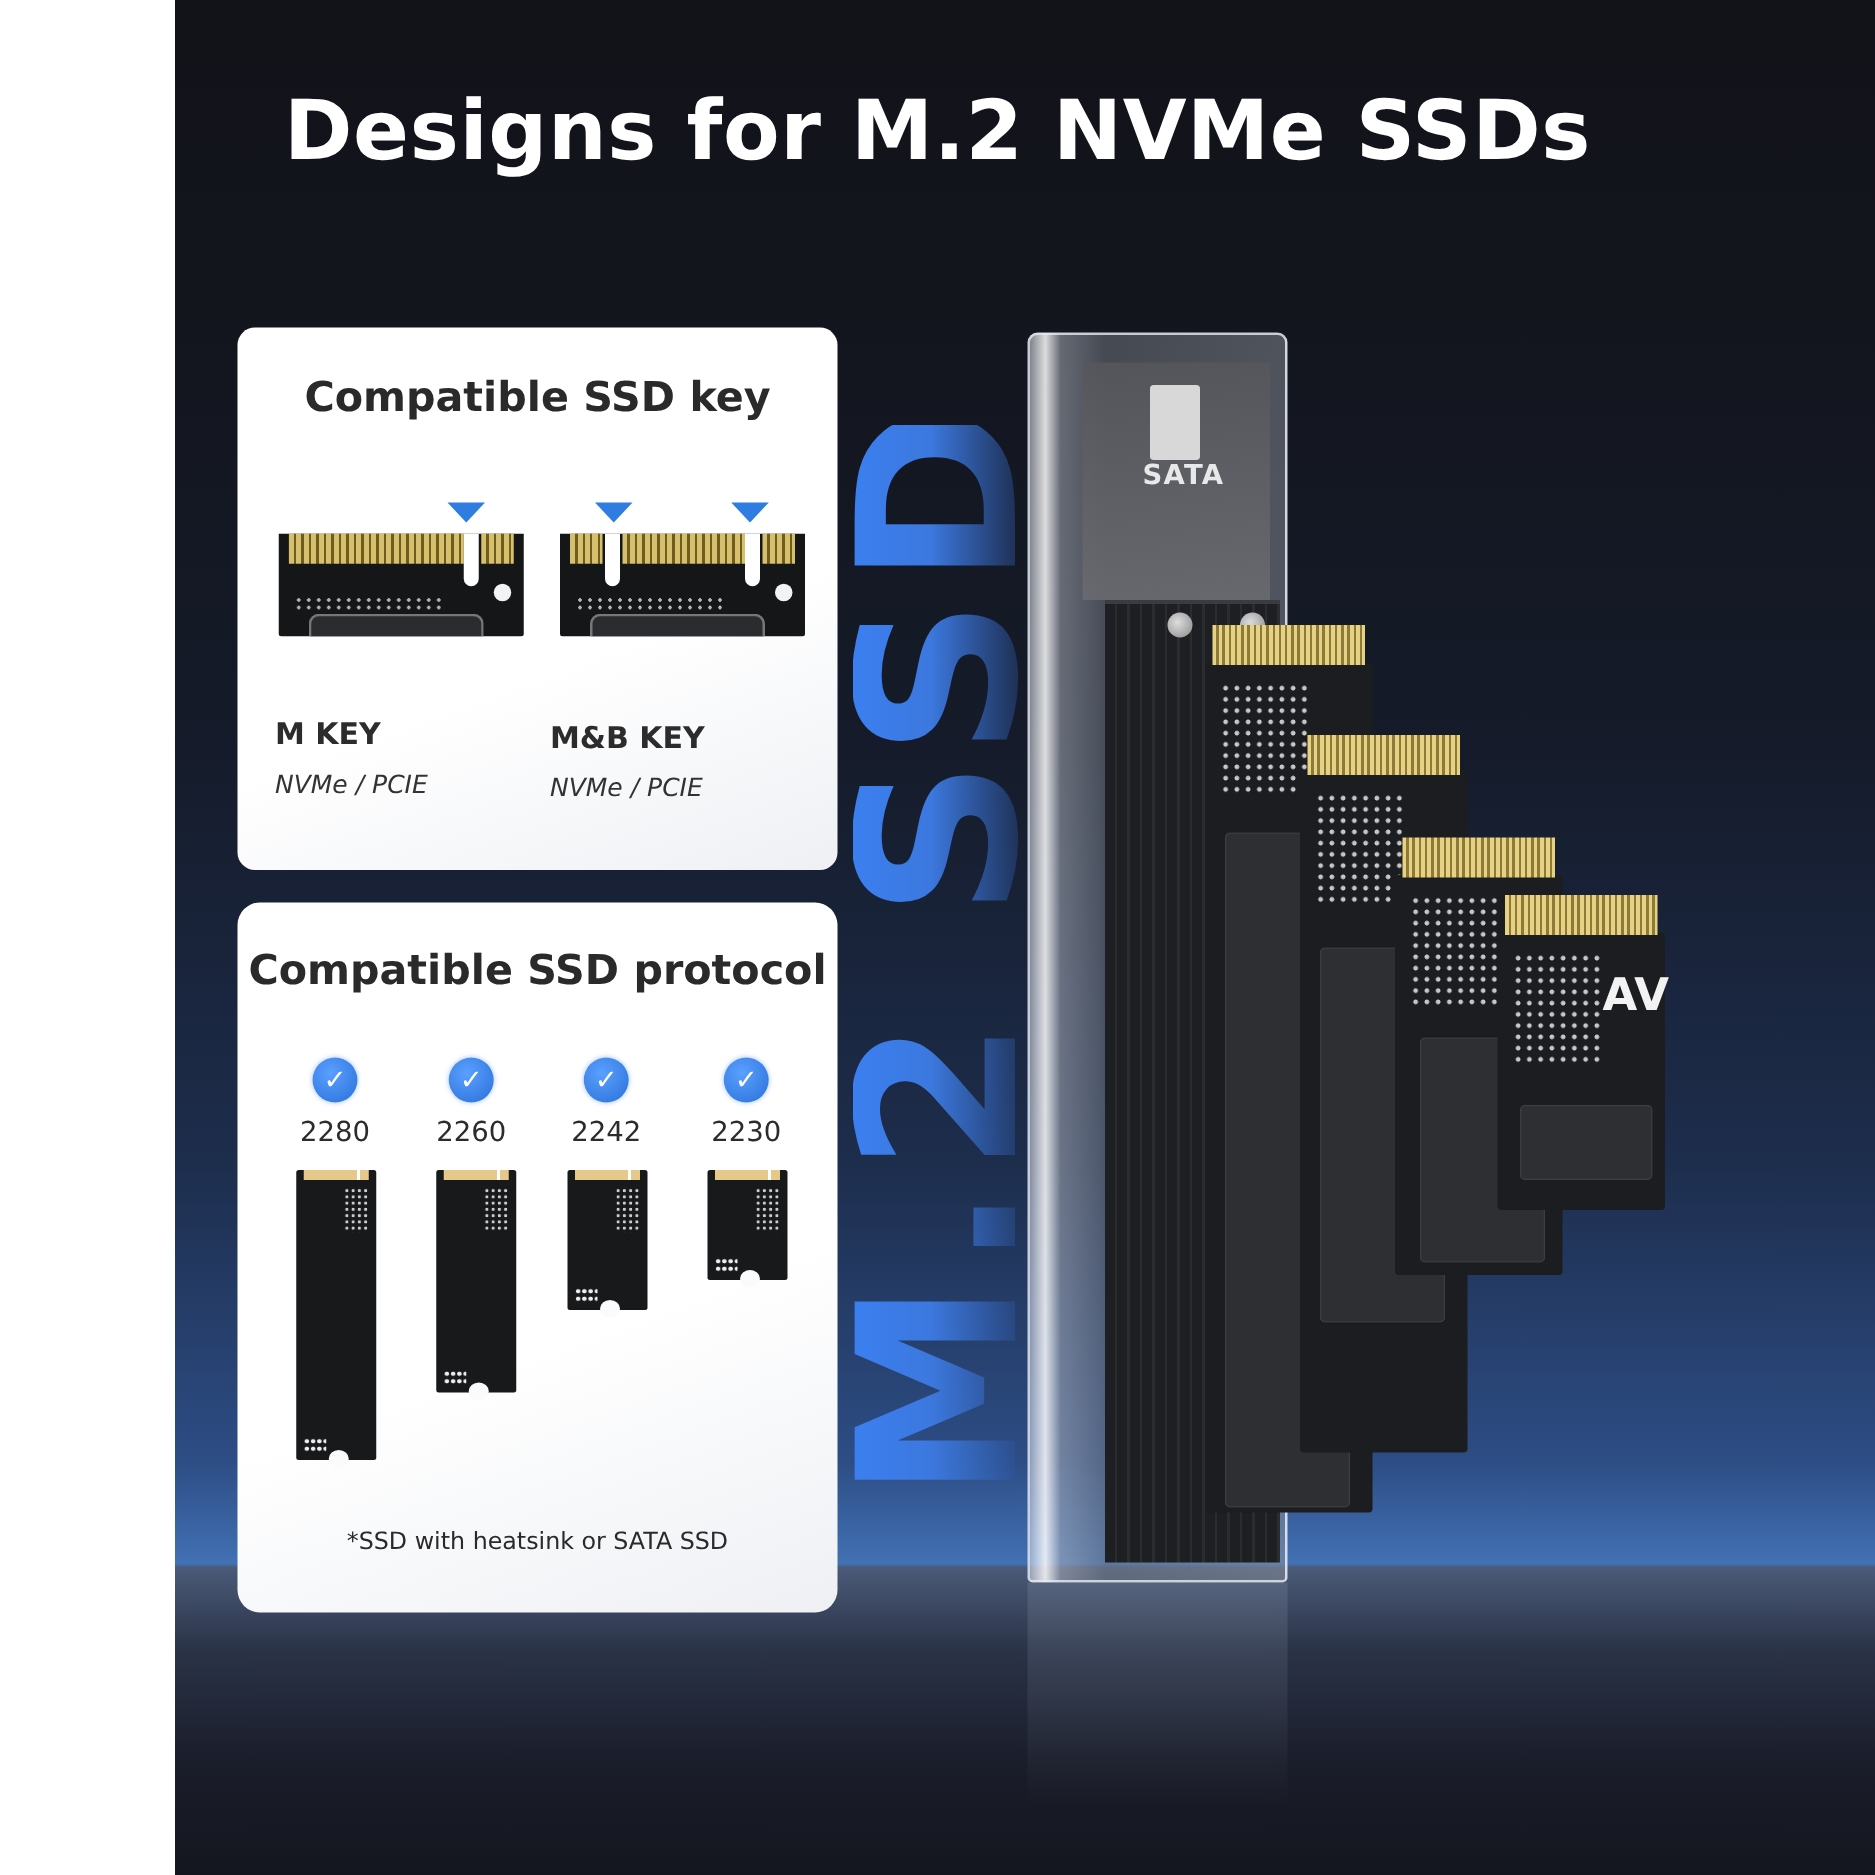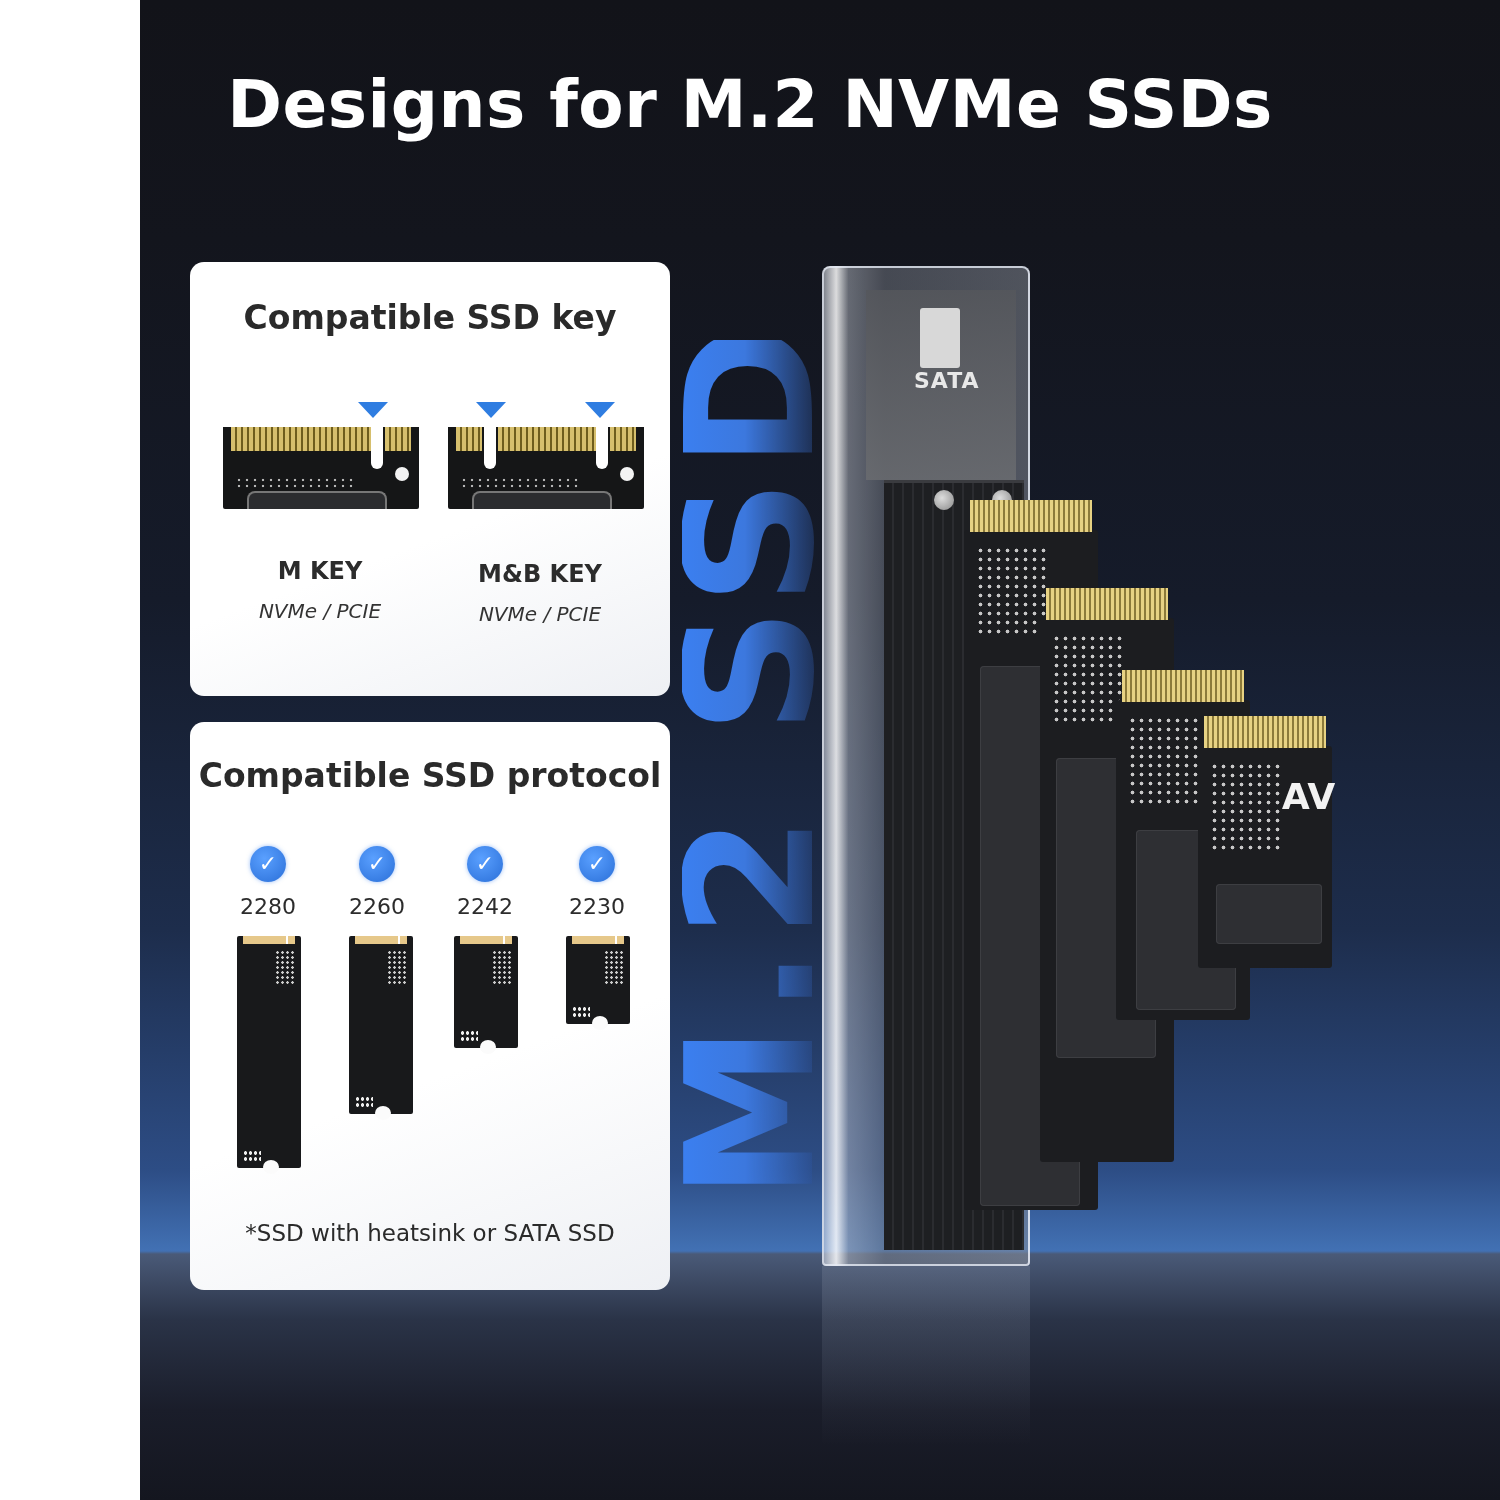--- a/index.html
+++ b/index.html
@@ -33,21 +33,21 @@
     -webkit-background-clip: text; background-clip: text; color: transparent;
     white-space: nowrap;
   }
 
   
   .panel {
     position: absolute; background: #ffffff; border-radius: 14px;
     background: linear-gradient(160deg, #ffffff 60%, #eef0f4 100%);
   }
   .panel-key { left: 50px; top: 262px; width: 480px; height: 434px; }
-  .panel-proto { left: 50px; top: 722px; width: 480px; height: 568px; }
+  .panel-proto { left: 50px; top: 722px; width: 480px; height: 568px; border-radius: 18px; }
 
   .panel-title {
     position: absolute; left: 0; width: 100%; text-align: center;
     font-family: "DejaVu Sans", sans-serif; font-weight: bold; color: #2a2a2a;
   }
   .panel-key .panel-title { top: 36px; font-size: 33px; }
   .panel-proto .panel-title { top: 34px; font-size: 33px; }
 
   
   .connector {
@@ -76,22 +76,22 @@
     position: absolute; left: 12px; top: 50px; width: 120px; height: 12px;
     background: radial-gradient(circle, #ddd 1.2px, transparent 1.6px) 0 0 / 8px 6px;
     opacity: 0.8;
   }
   .arrow {
     position: absolute; top: 140px; width: 0; height: 0;
     border-left: 15px solid transparent; border-right: 15px solid transparent;
     border-top: 16px solid #2f7de1;
   }
   .key-label {
-    position: absolute; width: 200px; text-align: center;
-    font-family: "DejaVu Sans", sans-serif; color: #2c2c2c;
+    position: absolute; width: 200px; 
+    font-family: "DejaVu Sans", sans-serif; color: #2c2c2c; margin-top: 16px;
   }
   .key-name { font-weight: bold; font-size: 24px; }
   .key-proto { font-size: 20px; color: #333; font-style: italic; }
 
   
   .size-col { position: absolute; top: 124px; width: 100px; text-align: center; }
   .check {
     width: 36px; height: 36px; margin: 0 auto; border-radius: 50%;
     background: radial-gradient(circle at 40% 35%, #5aa0ff, #2a6fd8);
     box-shadow: 0 0 4px rgba(60,130,240,0.5);
@@ -116,21 +116,21 @@
   .ssd .cut {
     position: absolute; bottom: -6px; left: 26px; width: 16px; height: 14px;
     border-radius: 50%; background: #fbfbfb;
   }
   .ssd .comp {
     position: absolute; right: 6px; top: 14px; width: 20px; height: 36px;
     background: radial-gradient(circle, #ccc 1.1px, transparent 1.5px) 0 0 / 5px 5px;
   }
   .note {
     position: absolute; left: 0; top: 500px; width: 100%; text-align: center;
-    font-family: "DejaVu Sans", sans-serif; font-size: 23px; color: #2a2a2a; line-height: 23px;
+    font-family: "DejaVu Sans", sans-serif; font-size: 19px; color: #2a2a2a; line-height: 23px;
   }
 
   
   .enclosure {
     position: absolute; left: 682px; top: 266px; width: 208px; height: 1000px;
     background: linear-gradient(90deg, rgba(220,225,235,0.55) 0%, rgba(255,255,255,0.85) 6%, rgba(170,175,185,0.55) 12%, rgba(120,125,135,0.5) 30%, rgba(140,145,155,0.5) 100%);
     border: 2px solid rgba(230,235,245,0.8); border-radius: 8px 8px 4px 4px;
   }
   .enclosure .board-top {
     position: absolute; left: 42px; top: 22px; width: 150px; height: 190px;

